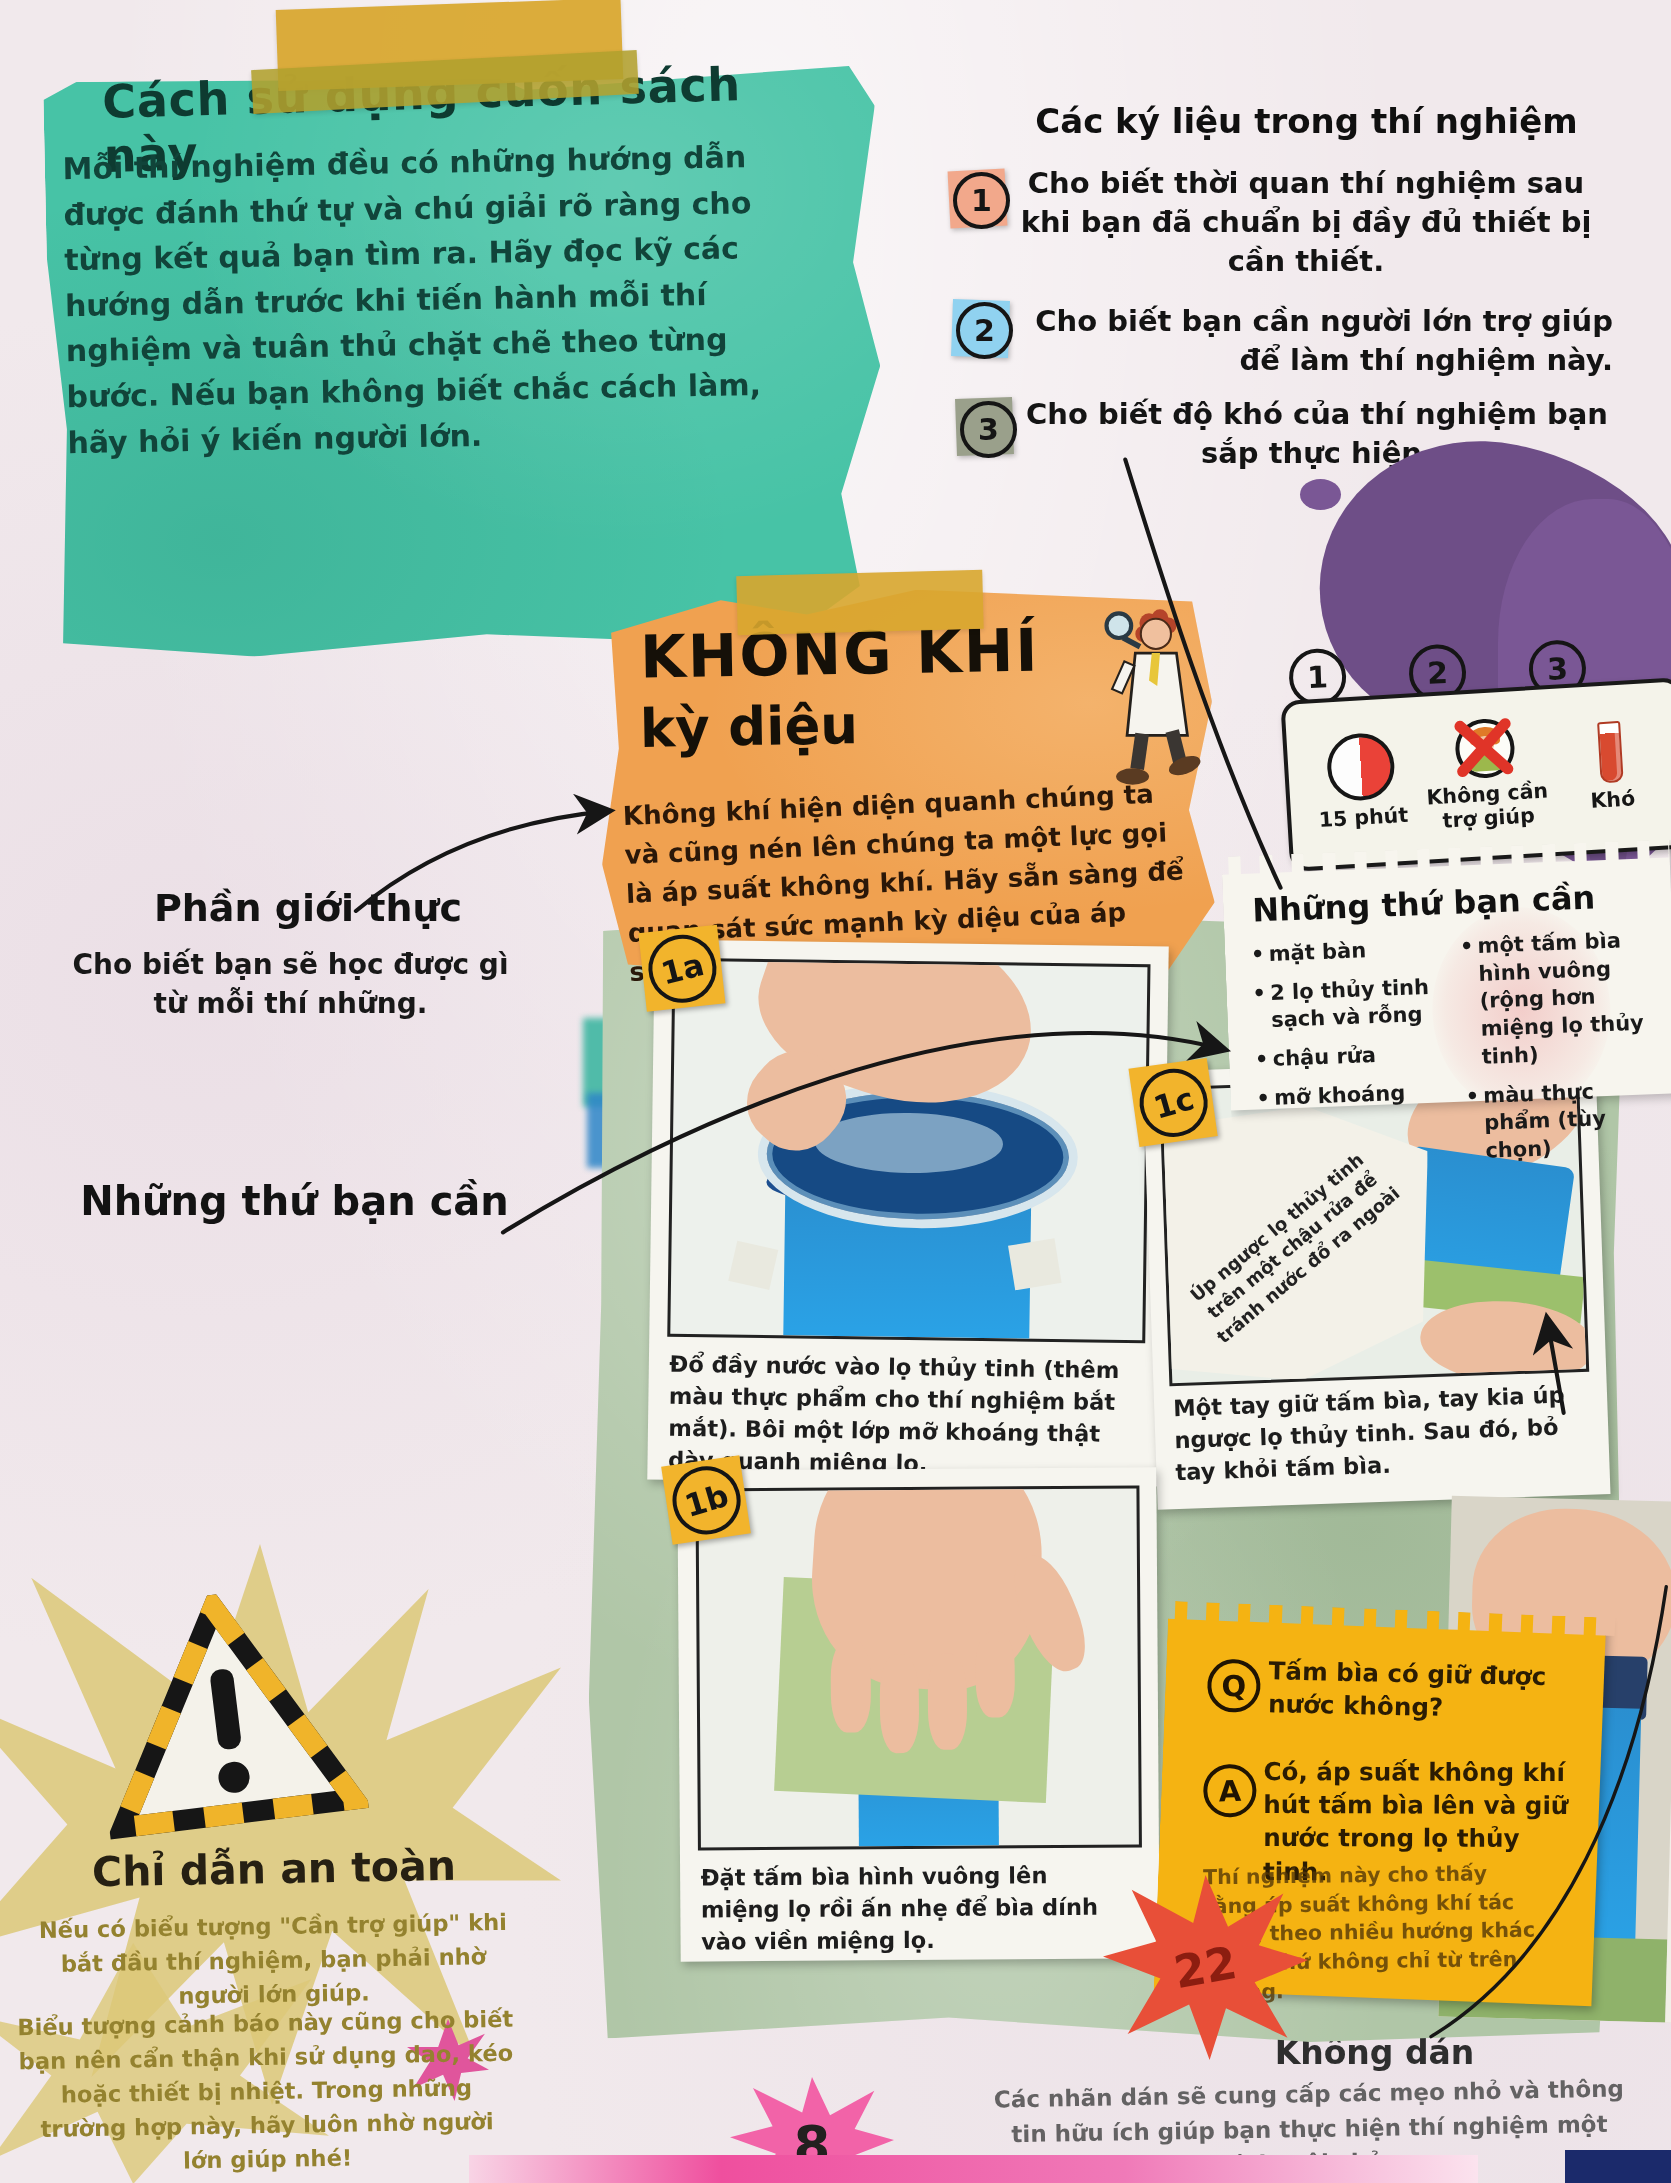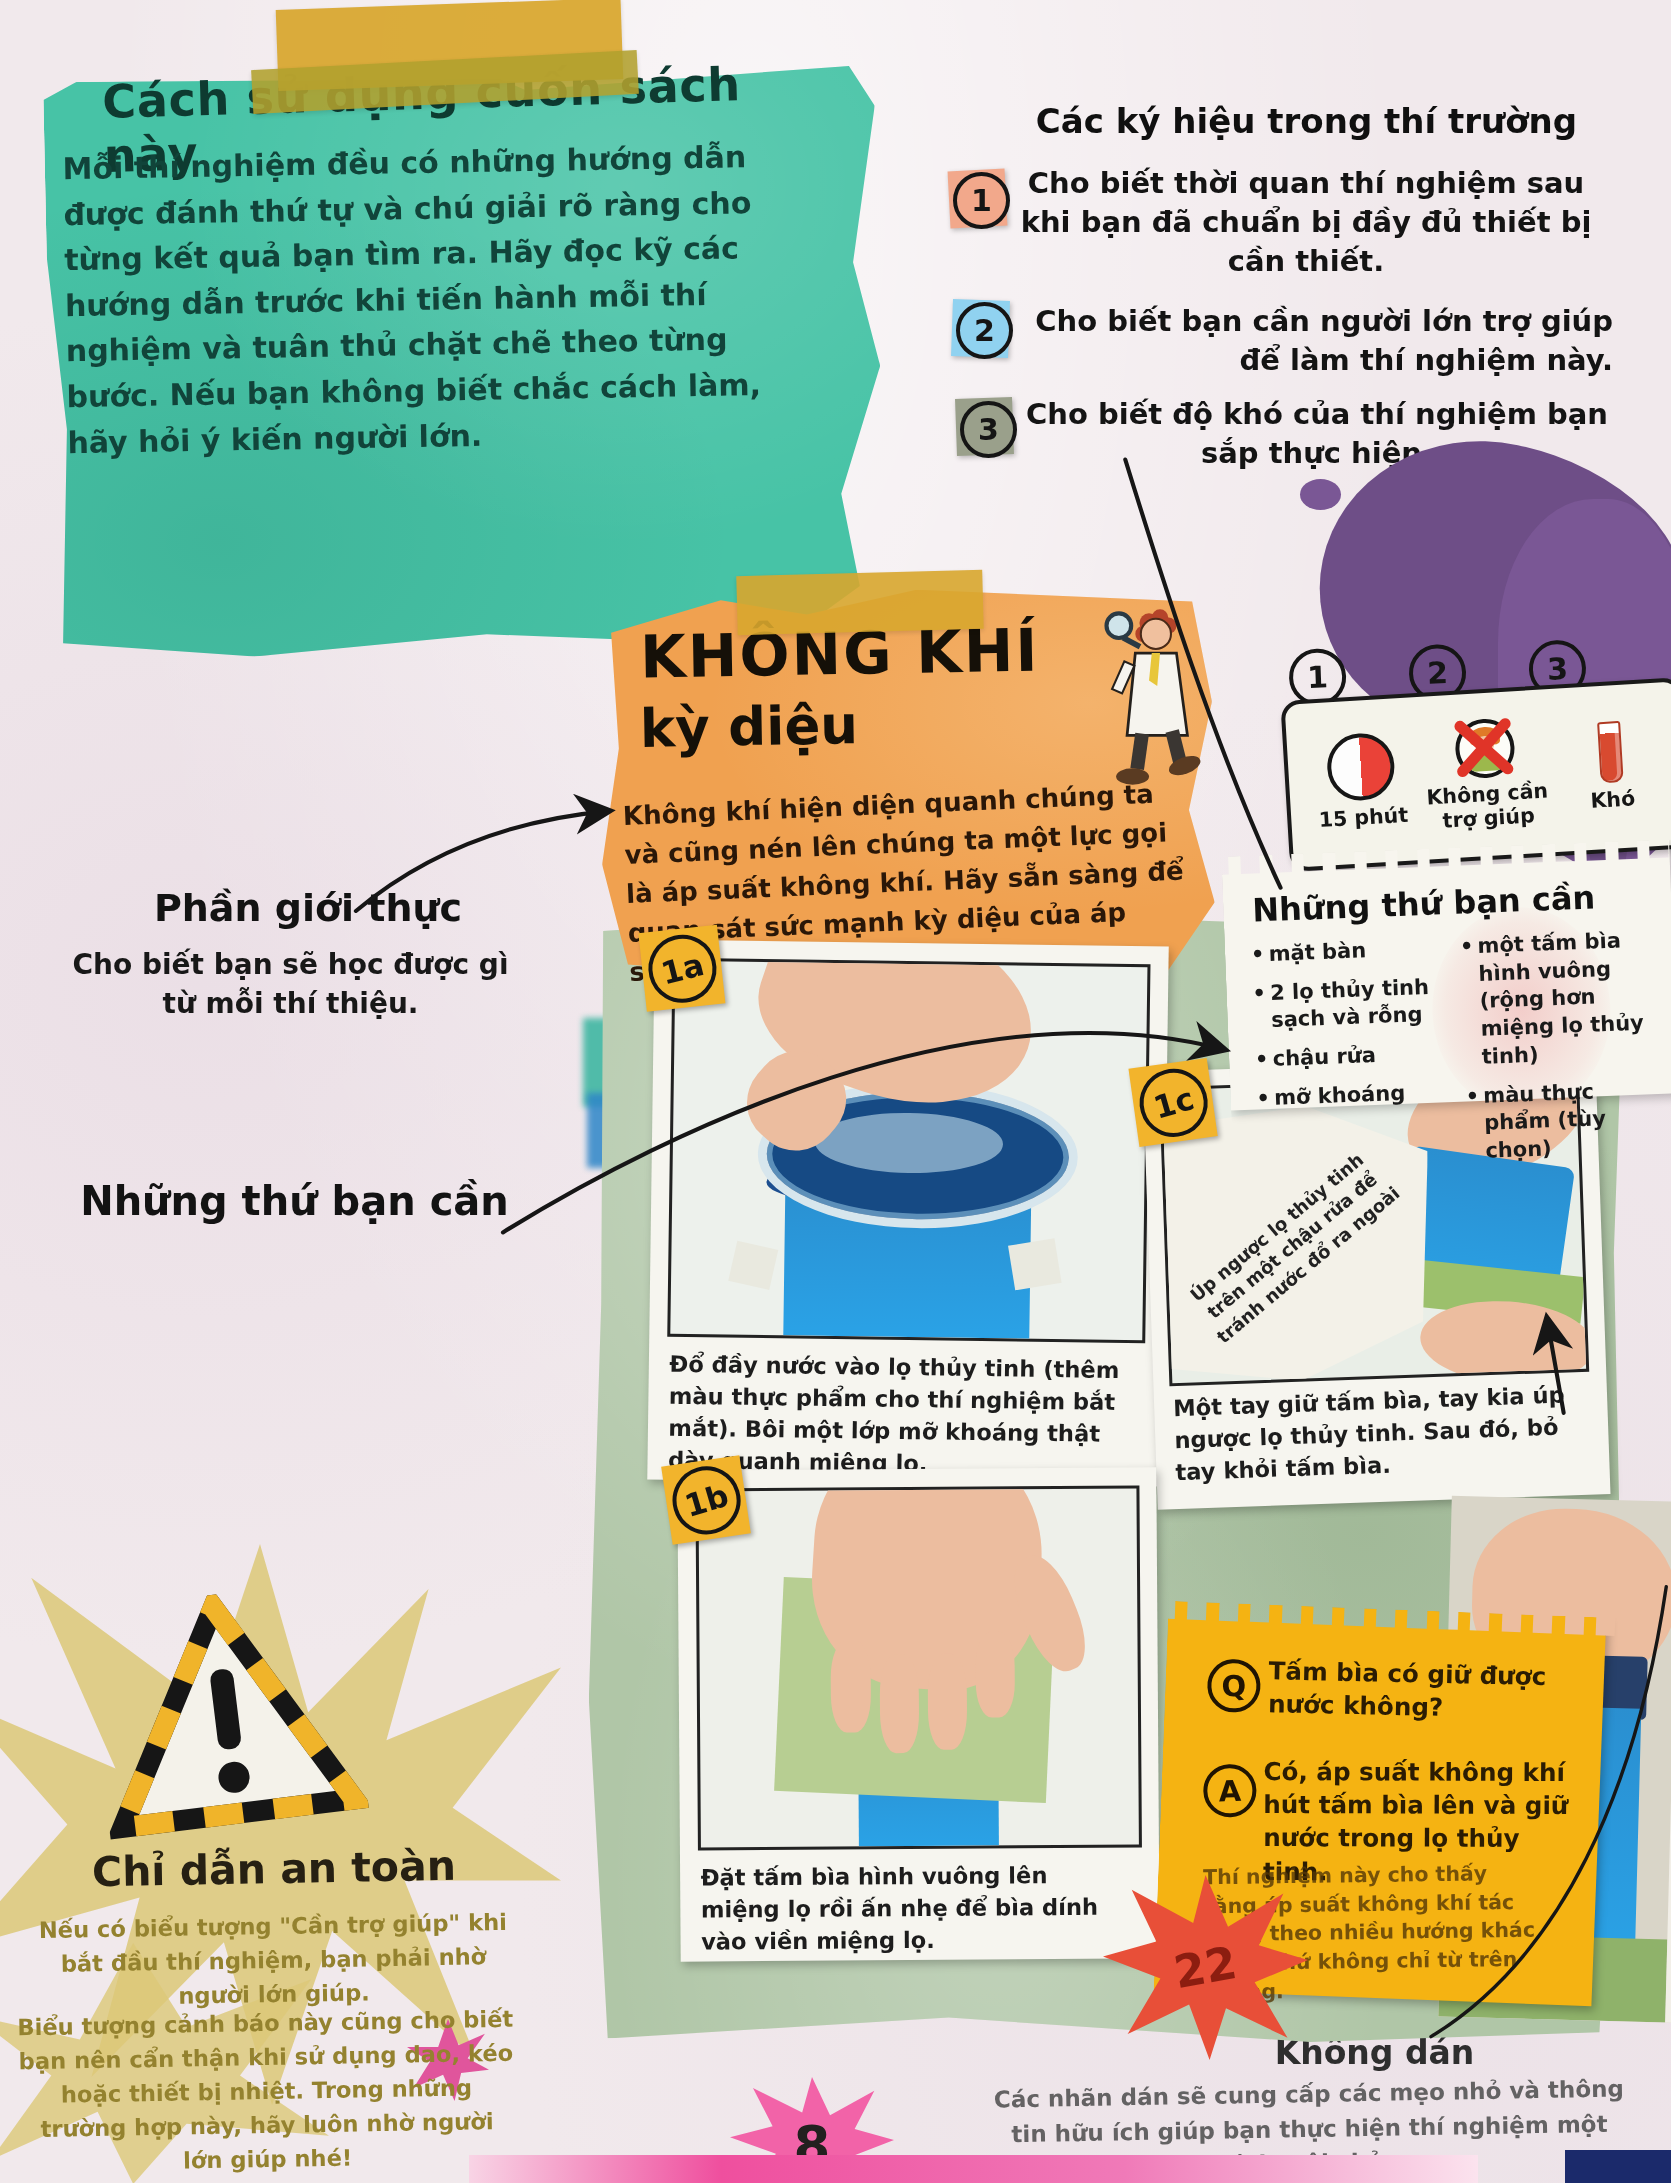--- a/index.html
+++ b/index.html
@@ -171,21 +171,21 @@
   <div class="abs purple b2" style="left:1300px;top:479px;width:41px;height:31px;border-radius:50%;"></div>
 
   <div class="abs green-panel"></div>
 
   <div class="abs teal-card"></div>
   <div class="abs teal-title nosel" style="z-index:5;">Cách sử dụng cuốn sách này</div>
   <div class="abs teal-body" style="z-index:5;">Mỗi thí nghiệm đều có những hướng dẫn được đánh thứ tự và chú giải rõ ràng cho từng kết quả bạn tìm ra. Hãy đọc kỹ các hướng dẫn trước khi tiến hành mỗi thí nghiệm và tuân thủ chặt chẽ theo từng bước. Nếu bạn không biết chắc cách làm, hãy hỏi ý kiến người lớn.</div>
   <div class="abs tape" style="left:277px;top:4.1px;width:345px;height:81px;transform:rotate(-2deg);z-index:6;"></div>
   <div class="abs tape olive" style="left:252px;top:60px;width:386px;height:44px;transform:rotate(-3deg);z-index:6;"></div>
 
-  <div class="abs sym-title">Các ký hiệu trong thí trường</div>
+  <div class="abs sym-title">Các ký liệu trong thí nghiệm</div>
   <div class="abs sym-square" style="left:949px;top:170px;background:#f2a88b;transform:rotate(-3deg);"></div>
   <div class="abs" style="left:953px;top:172px;">
       <span class="circle-num">1</span>
     </div>
   <div class="abs sym-text" style="left:1005px;top:164px;">Cho biết thời quan thí nghiệm sau khi bạn đã chuẩn bị đầy đủ thiết bị cần thiết.</div>
   <div class="abs sym-square" style="left:952px;top:300px;background:#90d2f0;transform:rotate(2deg);"></div>
   <div class="abs" style="left:956px;top:302px;">
       <span class="circle-num">2</span>
     </div>
   <div class="abs sym-text" style="left:1011px;top:302px;text-align:right;">Cho biết bạn cần người lớn trợ giúp để làm thí nghiệm này.</div>
@@ -263,21 +263,21 @@
       <div class="mat-col">
         <ul>
           <li>một tấm bìa hình vuông (rộng hơn miệng lọ thủy tinh)</li>
           <li>màu thực phẩm (tùy chọn)</li>
         </ul>
       </div>
     </div>
   </div>
 
   <div class="abs intro-label-title">Phần giới thực</div>
-  <div class="abs intro-label-body">Cho biết bạn sẽ học được gì từ mỗi thí thiệu.</div>
+  <div class="abs intro-label-body">Cho biết bạn sẽ học được gì từ mỗi thí những.</div>
   <div class="abs mat-label-title">Những thứ bạn cần</div>
 
   <div class="abs photo-card" style="left:651px;top:943px;width:514px;height:540px;transform:rotate(.8deg);">
     <div class="photo" style="left:18px;top:18px;width:472px;height:373px;">
       <div class="abs jarblue" style="left:24%;top:58%;width:52%;height:42%;border-radius:6.8px 6.8px 0 0;"></div>
       <div class="abs" style="left:20%;top:52%;width:60%;height:14%;background:#1d4f90;border-radius:50%;"></div>
       <div class="abs" style="left:18%;top:32%;width:64%;height:34%;border:9.6px solid rgba(225,238,242,.95);border-radius:50%;background:#164a84;box-shadow:inset 0 0 0 5.5px rgba(140,190,220,.6);"></div>
       <div class="abs" style="left:30%;top:40%;width:40%;height:16%;background:rgba(210,235,245,.55);border-radius:50%;"></div>
       <div class="abs skin" style="left:18%;top:-12%;width:58%;height:48%;border-radius:40% 55% 60% 45%;transform:rotate(18deg);"></div>
       <div class="abs skin" style="left:16%;top:24%;width:20%;height:26%;border-radius:45%;transform:rotate(40deg);"></div>

